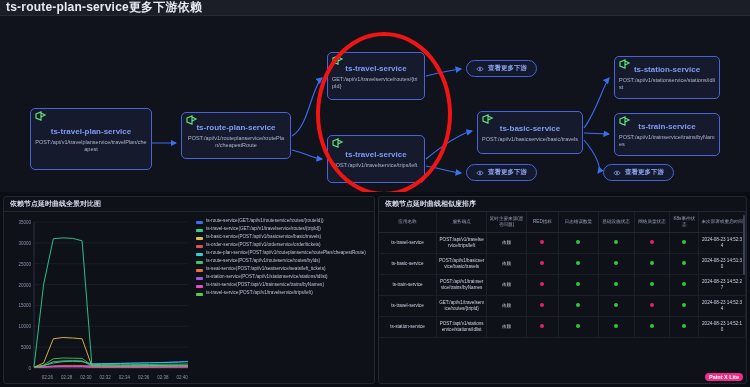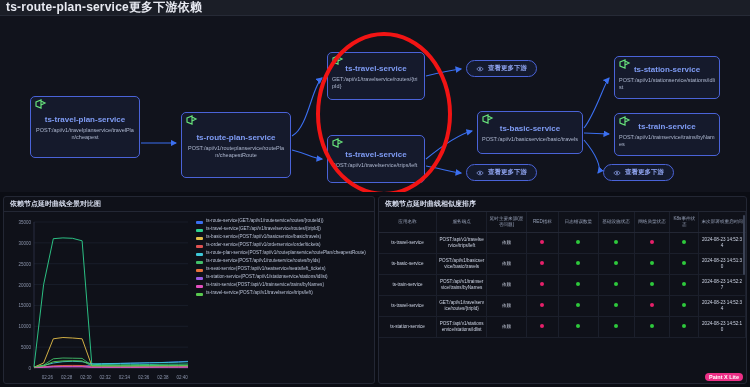--- a/index.html
+++ b/index.html
@@ -96,29 +96,29 @@
       <path d="M292,134 C308,138 312,142 322,143"></path>
       <path d="M426,60 C442,56 452,54 461,53"></path>
       <path d="M426,143 C442,130 460,118 472,115"></path>
       <path d="M426,150 C442,153 452,156 461,157"></path>
       <path d="M584,112 C596,96 604,68 609,62"></path>
       <path d="M584,117 L609,118"></path>
       <path d="M584,124 C596,138 602,152 598,157"></path>
     </g>
   </svg>
 
-  <div class="node" style="left:30px;top:80px;width:110px;height:62px;">
+  <div class="node" style="left:30px;top:92px;width:122px;height:62px;">
     <svg class="nico" width="14" height="12" viewBox="0 0 14 12">
       <path d="M2,3 L7,1 L7,9 L2,7 Z M7,2 L11,4 L7,6" fill="none" stroke="#66e07a" stroke-width="1.2"></path>
     </svg>
     <span class="nm">ts-travel-plan-service</span>
     <span class="ep">POST:/api/v1/travelplanservice/travelPlan/cheapest</span>
   </div>
 
-  <div class="node" style="left:181px;top:96px;width:110px;height:66px;">
+  <div class="node" style="left:181px;top:96px;width:110px;height:47px;">
     <svg class="nico" width="14" height="12" viewBox="0 0 14 12">
       <path d="M2,3 L7,1 L7,9 L2,7 Z M7,2 L11,4 L7,6" fill="none" stroke="#66e07a" stroke-width="1.2"></path>
     </svg>
     <span class="nm">ts-route-plan-service</span>
     <span class="ep">POST:/api/v1/routeplanservice/routePlan/cheapestRoute</span>
   </div>
 
   <div class="node" style="left:327px;top:36px;width:98px;height:48px;">
     <svg class="nico" width="14" height="12" viewBox="0 0 14 12">
       <path d="M2,3 L7,1 L7,9 L2,7 Z M7,2 L11,4 L7,6" fill="none" stroke="#66e07a" stroke-width="1.2"></path>

